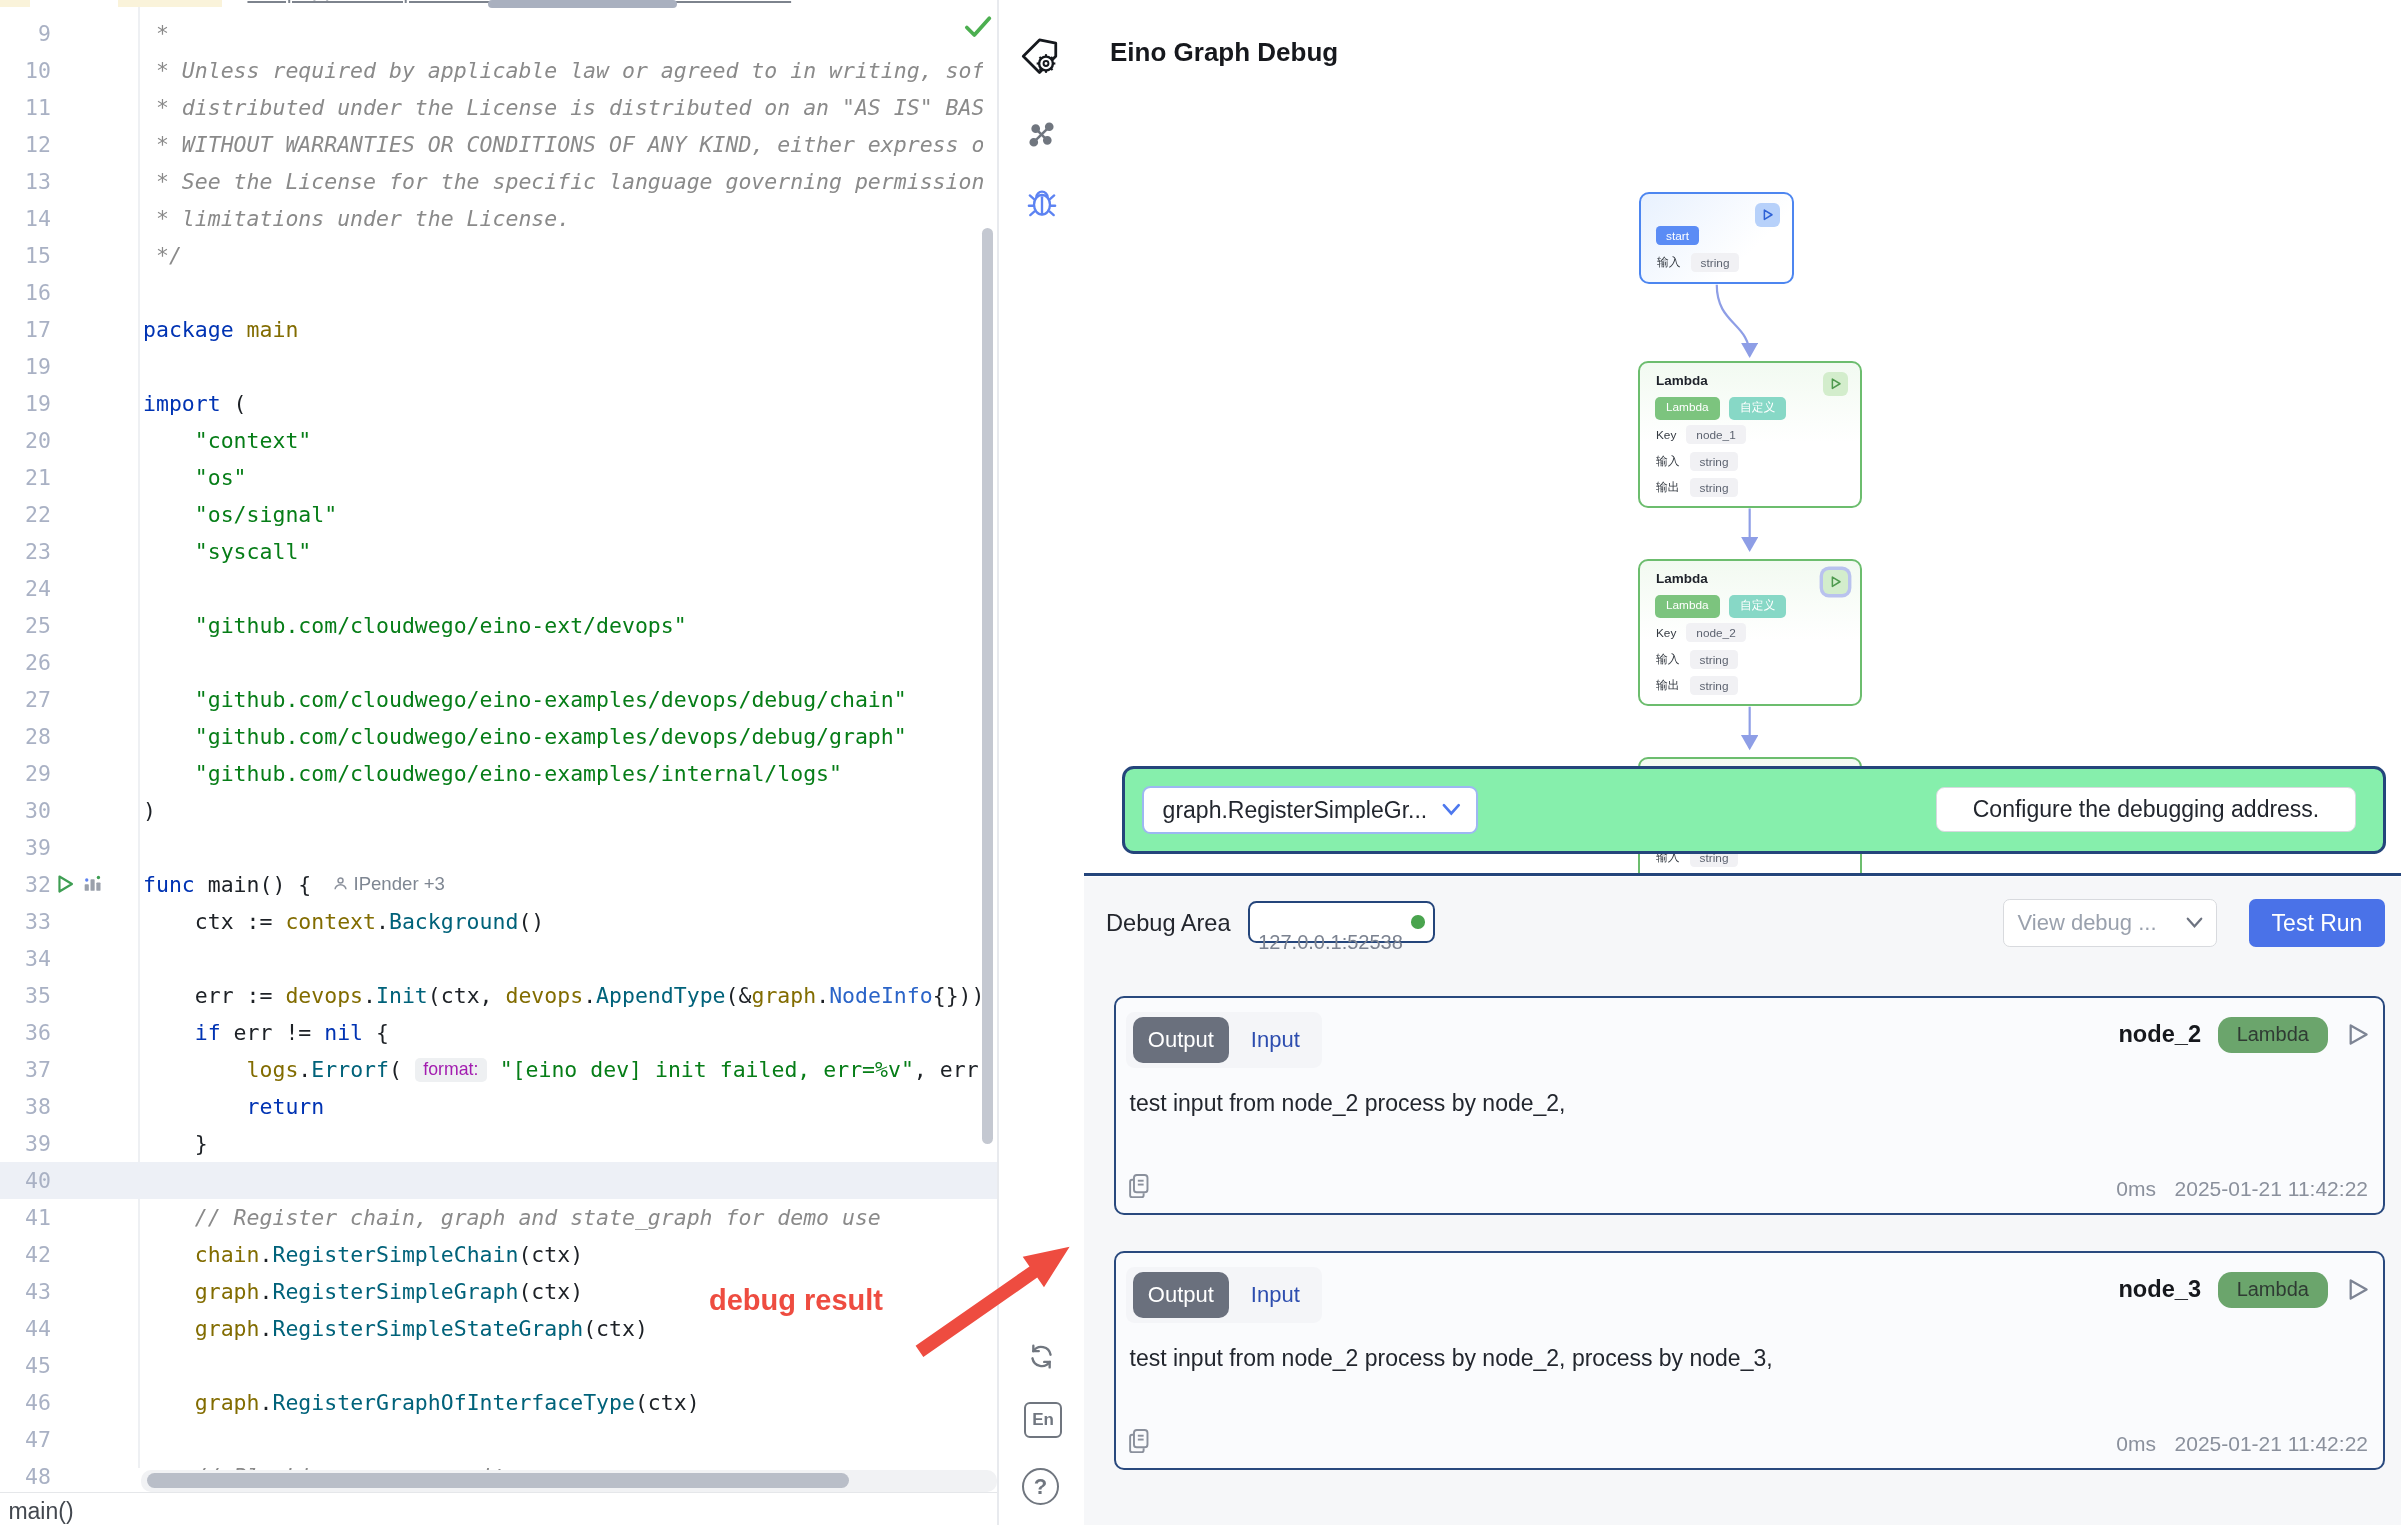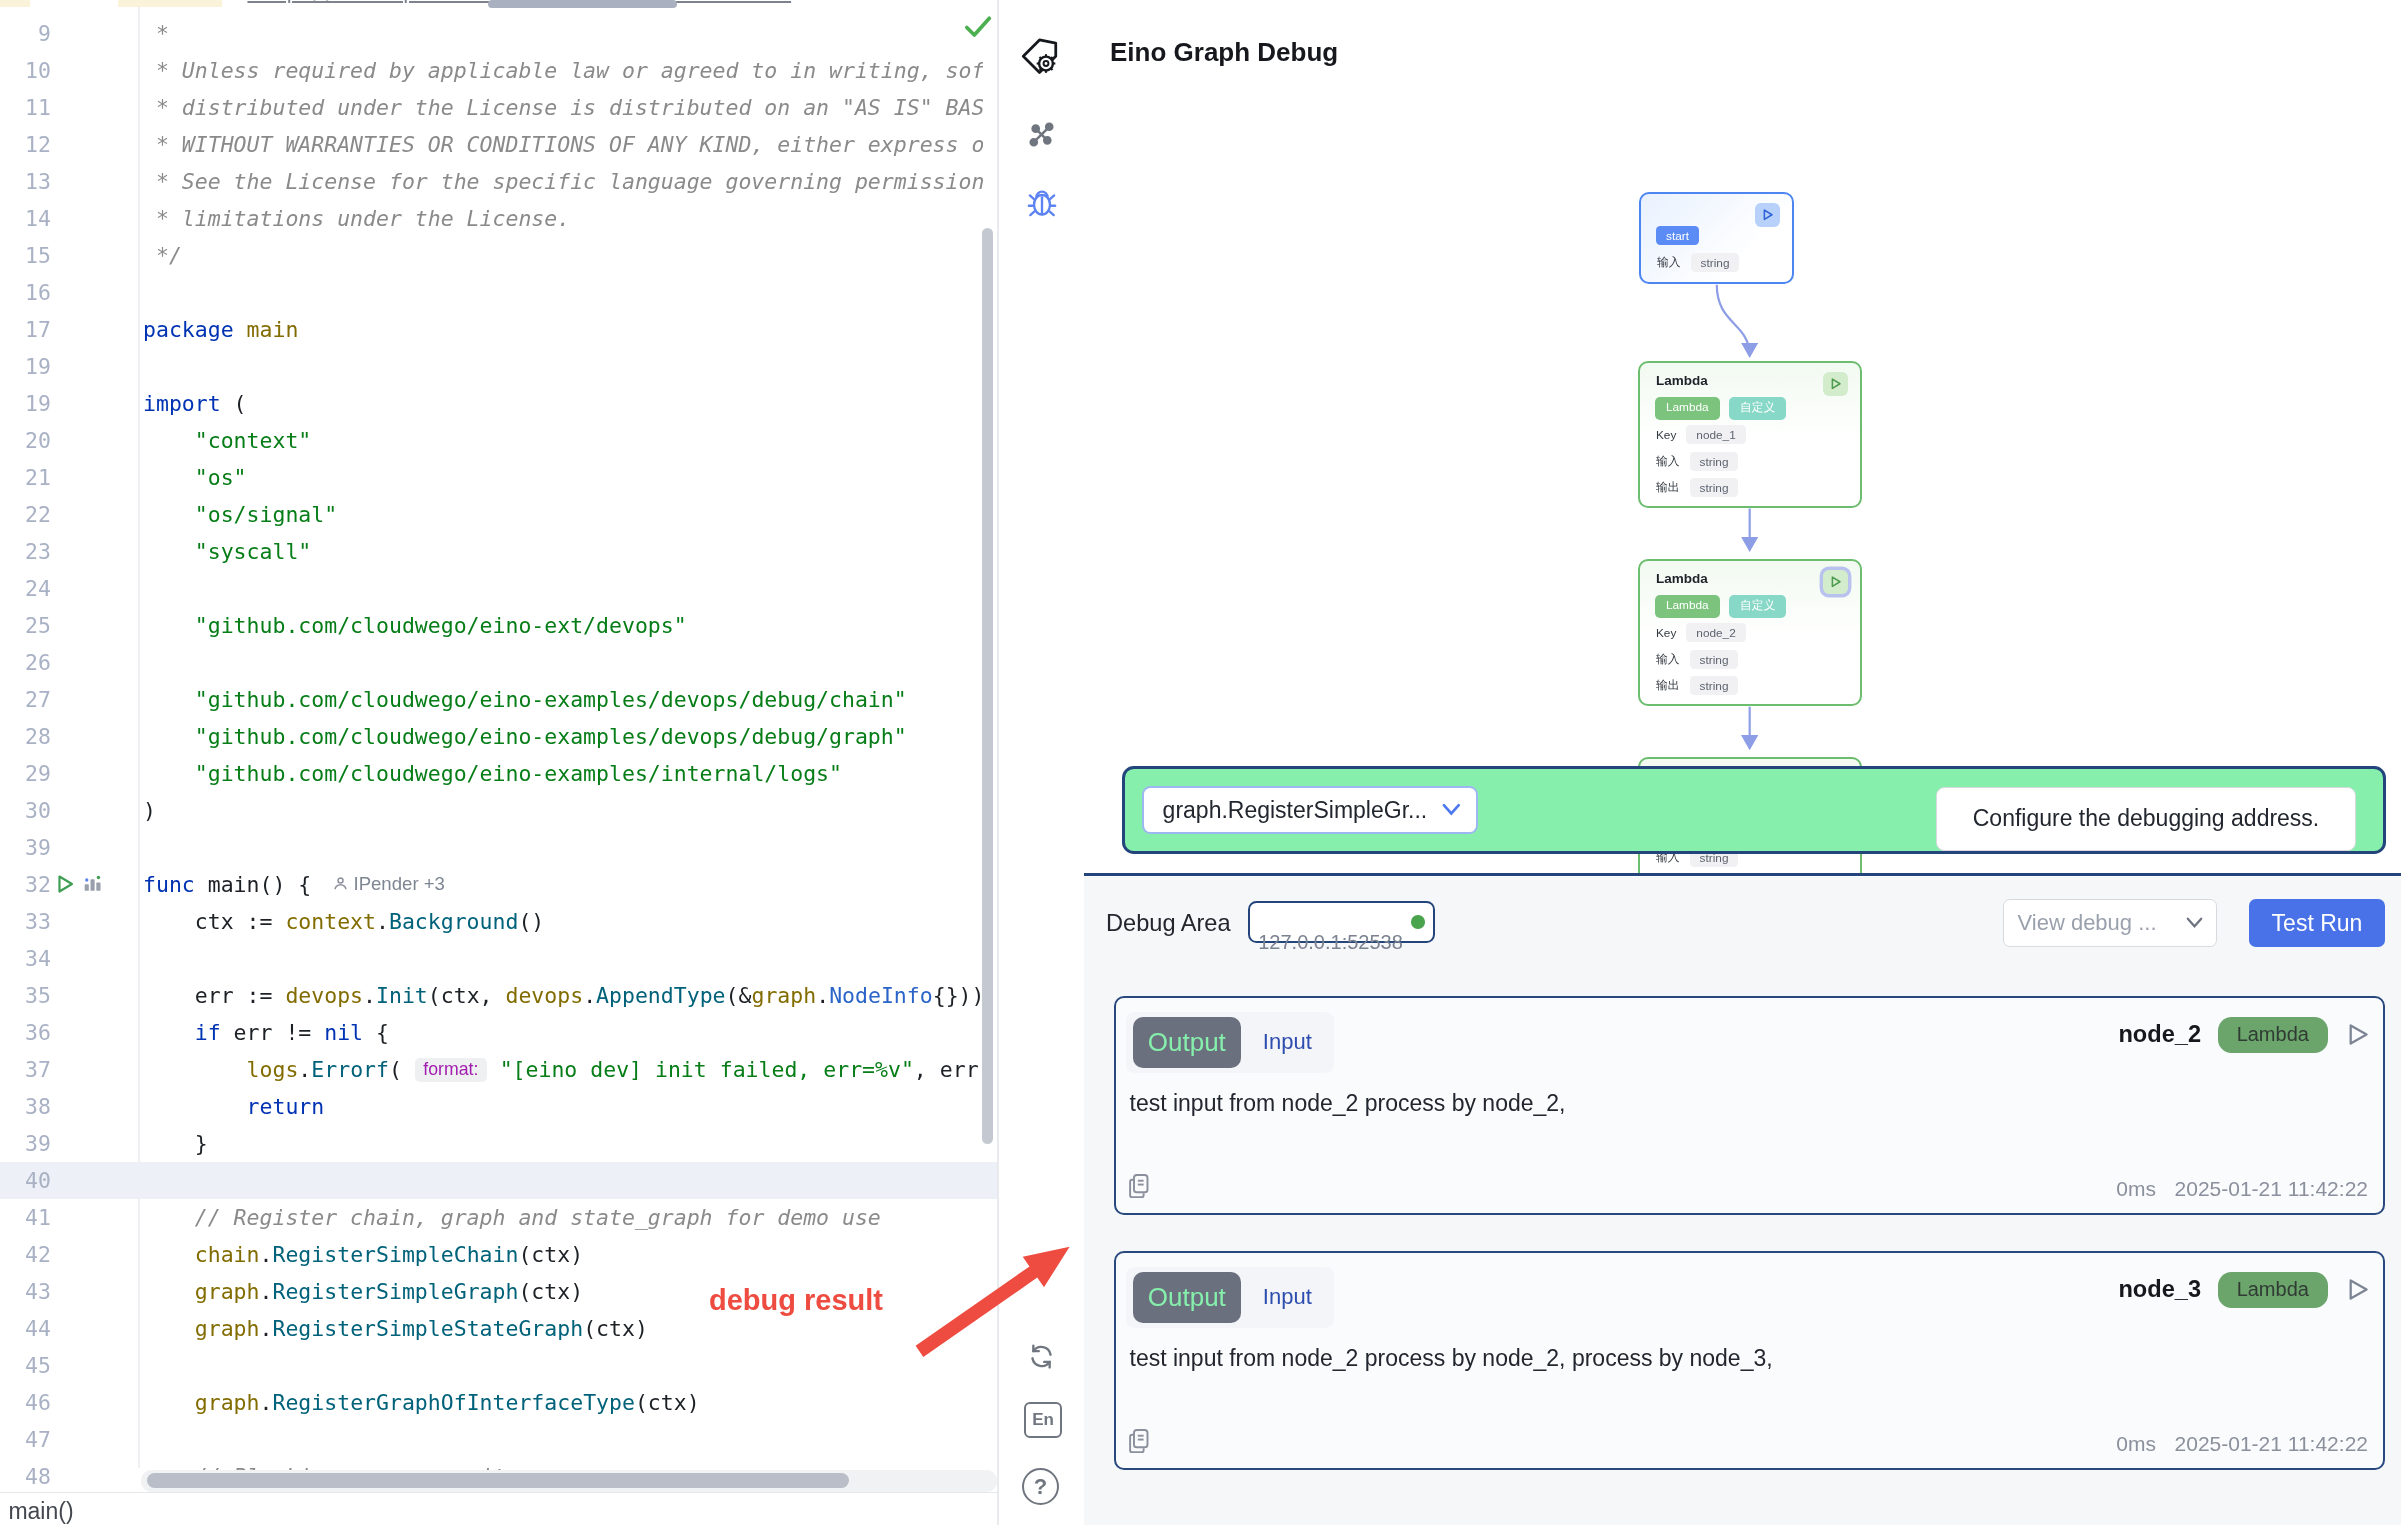--- a/index.html
+++ b/index.html
@@ -68,42 +68,42 @@
   .gchip.c-custom{background:#87d8c6;}
   .grow{position:absolute;left:16px;display:flex;align-items:center;gap:10px;font-size:11.8px;color:#343a42;}
   .gval{background:#f1f1f4;color:#5d6370;border-radius:4.2px;padding:2.5px 10px;font-size:11.8px;}
   
   #overlay-bar{left:1122px;top:766px;width:1264px;height:88px;background:#86efac;
                border:3px solid #24457b;border-radius:11.8px;box-sizing:border-box;z-index:5;}
   #graph-select{position:absolute;left:17px;top:17px;width:336px;height:48px;border:2.1px solid #9db7f2;
                border-radius:8.4px;box-sizing:border-box;display:flex;align-items:center;background:#fff;}
   #graph-select .val{margin-left:18.6px;font-size:23px;color:#22262e;}
   #graph-select .chev{margin-left:15px;}
-  #config-btn{position:absolute;right:27px;top:17.7px;width:420px;height:64px;border:1.7px solid #d7d9de;
+  #config-btn{position:absolute;right:27px;top:17.7px;width:420px;height:45px;border:1.7px solid #d7d9de;
               border-radius:8.4px;box-sizing:border-box;background:#fff;display:flex;align-items:center;justify-content:center;
               font-size:23px;color:#22262e;}
   #separator{left:1084px;top:873px;width:1317px;height:3.4px;background:#24457b;z-index:6;}
   
   #debug-bg{left:1084px;top:877px;width:1317px;height:649px;background:#f6f7f9;}
   #debug-label{left:1106px;top:910px;font-size:23.6px;color:#23262d;}
   #addr-badge{left:1248px;top:901px;width:187px;height:42px;border:2.5px solid #24457b;border-radius:8.4px;
               background:#fff;box-sizing:border-box;display:flex;align-items:center;justify-content:center;gap:8.4px;}
   #addr-badge .t{font-size:20px;color:#7b8290;margin-top:40px;}
   .dot{width:13.5px;height:13.5px;border-radius:50%;background:#4aa44e;}
   #view-debug{left:2003px;top:899px;width:214px;height:48px;background:#fff;border:1.7px solid #d8dade;
               border-radius:6.8px;box-sizing:border-box;display:flex;align-items:center;justify-content:space-between;padding:0 13.5px;}
   #view-debug .t{font-size:22px;color:#9aa1ad;}
   #test-run{left:2249px;top:899px;width:136px;height:48px;background:#4a72e8;border-radius:6.8px;
             display:flex;align-items:center;justify-content:center;color:#fff;font-size:23px;}
   
   .card{position:absolute;left:1114px;width:1271px;height:219px;background:#fafbfd;
         border:2.5px solid #29497e;border-radius:10px;box-sizing:border-box;z-index:2;}
   .tabs{position:absolute;left:10px;top:13.5px;background:#f4f5f8;border-radius:8.4px;
         display:flex;align-items:center;padding:5px 6.8px;gap:22px;}
-  .tab-active{background:#6a707d;border-radius:10px;color:#86efac;font-size:26px;padding:10px 15px;}
+  .tab-active{background:#6a707d;border-radius:10px;color:#ffffff;font-size:22px;padding:10px 15px;}
   .tab-inactive{color:#2d4daf;font-size:22px;padding-right:15px;}
   .card .noderow{position:absolute;right:13.5px;top:18.6px;display:flex;align-items:center;gap:17px;}
   .card .nodename{font-size:23.6px;font-weight:bold;color:#16181d;}
   .card .typechip{background:#6ba56c;color:#2f3b33;font-size:20px;border-radius:13.5px;padding:6.8px 18.6px;}
   .card .body{position:absolute;left:13.5px;top:92px;font-size:23px;color:#22262e;}
   .card .meta{position:absolute;right:15px;bottom:11.8px;font-size:21px;color:#8a909c;display:flex;gap:18.6px;}
   .card .copy{position:absolute;left:11px;bottom:10px;}
   
   #anno-text{left:709px;top:1284px;font-size:29px;font-weight:bold;color:#ee4c40;z-index:20;}
   #anno-svg{left:0;top:0;z-index:20;pointer-events:none;}

